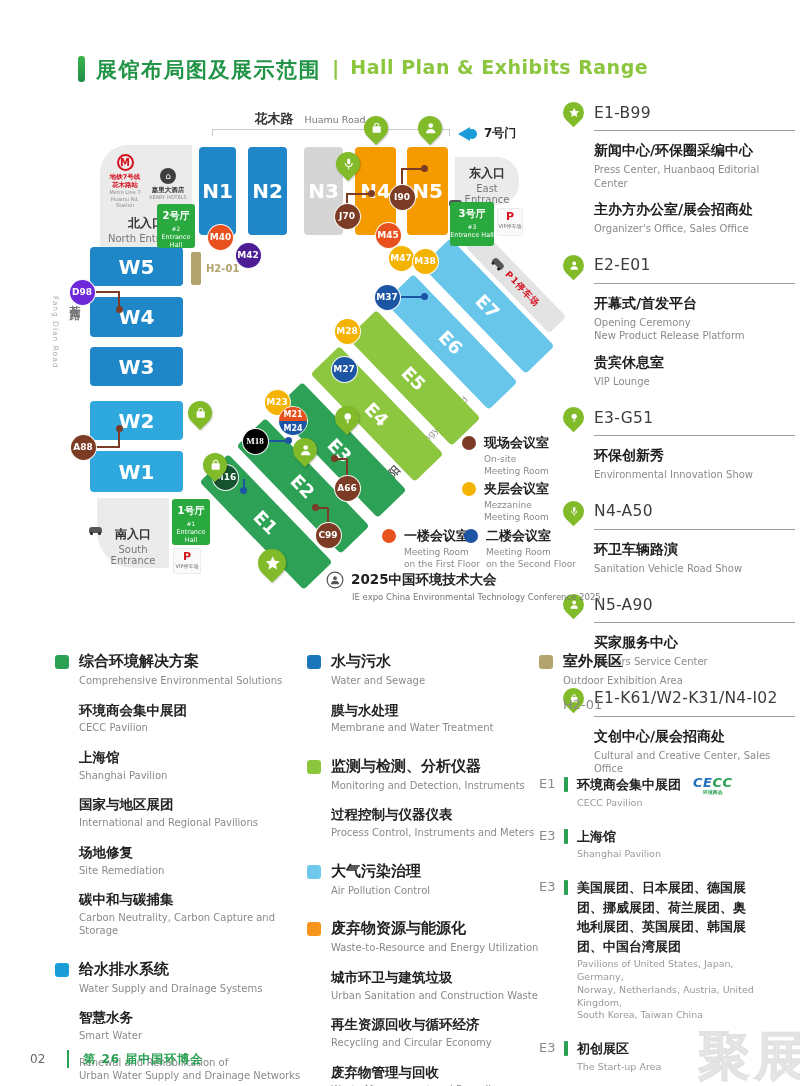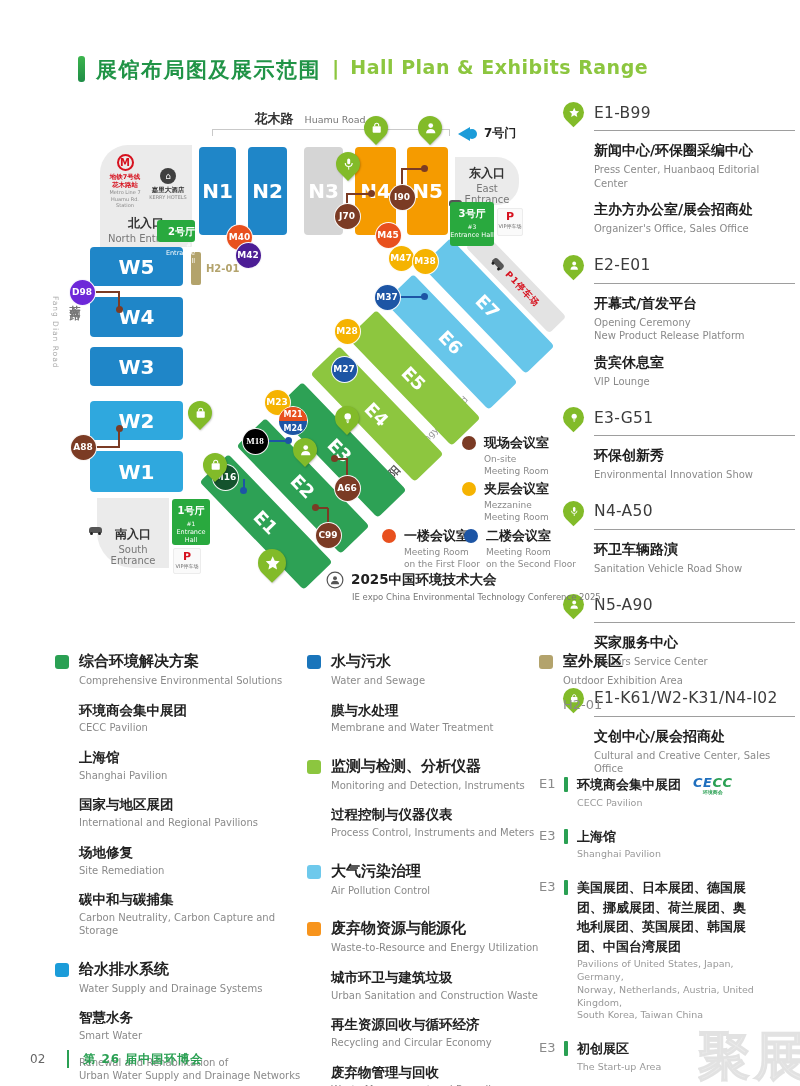--- a/index.html
+++ b/index.html
@@ -247,36 +247,36 @@
       <div class="conn" style="left: 315px; top: 507px; width: 13px; height: 2px; background: rgb(123, 59, 36);"></div>
       <div class="cdot" style="left: 115.5px; top: 305.5px; background: rgb(123, 59, 36);"></div>
       <div class="cdot" style="left: 115.5px; top: 424.5px; background: rgb(123, 59, 36);"></div>
       <div class="cdot" style="left: 367.5px; top: 189.5px; background: rgb(123, 59, 36);"></div>
       <div class="cdot" style="left: 420.5px; top: 164.5px; background: rgb(123, 59, 36);"></div>
       <div class="cdot" style="left: 420.5px; top: 292.5px; background: rgb(29, 85, 165);"></div>
       <div class="cdot" style="left: 284.5px; top: 436.5px; background: rgb(29, 85, 165);"></div>
       <div class="cdot" style="left: 239.5px; top: 486.5px; background: rgb(29, 85, 165);"></div>
       <div class="cdot" style="left: 330.5px; top: 454.5px; background: rgb(123, 59, 36);"></div>
       <div class="cdot" style="left: 311.5px; top: 503.5px; background: rgb(123, 59, 36);"></div>
-      <div class="enthall" style="left: 157px; top: 220px; width: 38px; height: 22px; text-align: right;">
+      <div class="enthall" style="left: 157px; top: 204px; width: 38px; height: 44px;">
         <div class="eh-zh">2号厅</div>
         <div class="eh-no">#2</div>
         <div class="eh-en">Entrance Hall</div>
       </div>
       <div class="enthall" style="left: 450px; top: 202px; width: 44px; height: 44px;">
         <div class="eh-zh">3号厅</div>
         <div class="eh-no">#3</div>
         <div class="eh-en">Entrance Hall</div>
       </div>
       <div class="enthall" style="left: 172px; top: 499px; width: 38px; height: 46px;">
         <div class="eh-zh">1号厅</div>
         <div class="eh-no">#1</div>
         <div class="eh-en">Entrance Hall</div>
       </div>
-      <div class="marker" style="left: 226px; top: 223.5px; background: rgb(232, 80, 30);">M40</div>
+      <div class="marker" style="left: 207px; top: 223.5px; background: rgb(232, 80, 30);">M40</div>
       <div class="marker" style="left: 234.5px; top: 241.5px; background: #4c1d95;">M42</div>
       <div class="marker" style="left: 374.5px; top: 221.5px; background: rgb(232, 80, 30);">M45</div>
       <div class="marker" style="left: 387.5px; top: 244.5px; background: rgb(245, 179, 1);">M47</div>
       <div class="marker" style="left: 411.5px; top: 247.5px; background: rgb(245, 179, 1);">M38</div>
       <div class="marker" style="left: 373.5px; top: 283.5px; background: rgb(29, 85, 165);">M37</div>
       <div class="marker" style="left: 333.5px; top: 317.5px; background: rgb(245, 179, 1);">M28</div>
       <div class="marker" style="left: 330.5px; top: 355.5px; background: rgb(29, 85, 165);">M27</div>
       <div class="marker" style="left: 263.5px; top: 388.5px; background: rgb(245, 179, 1);">M23</div>
       <div class="marker" style="left: 241.5px; top: 427.5px; background: #000000; font-family: Liberation Serif, serif;">M18</div>
       <div class="marker" style="left: 212px; top: 463.5px; background: #14532d;">M16</div>

